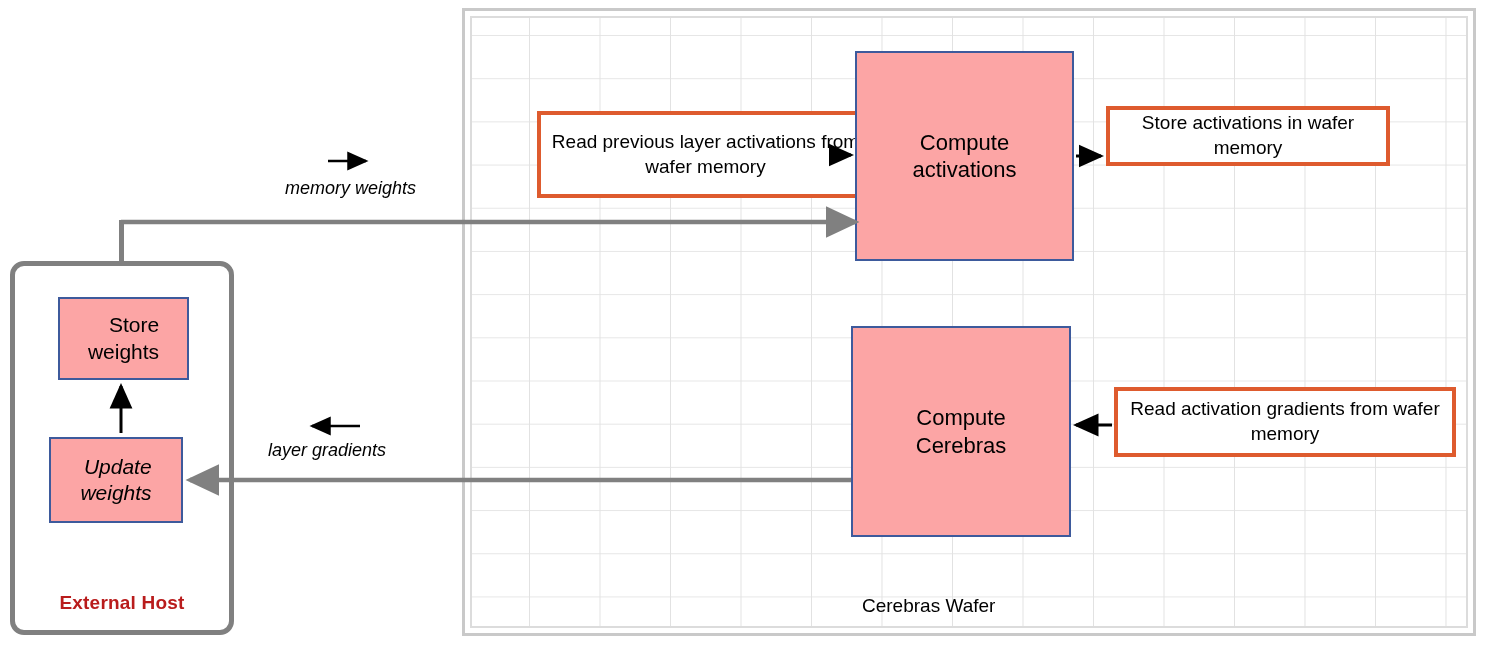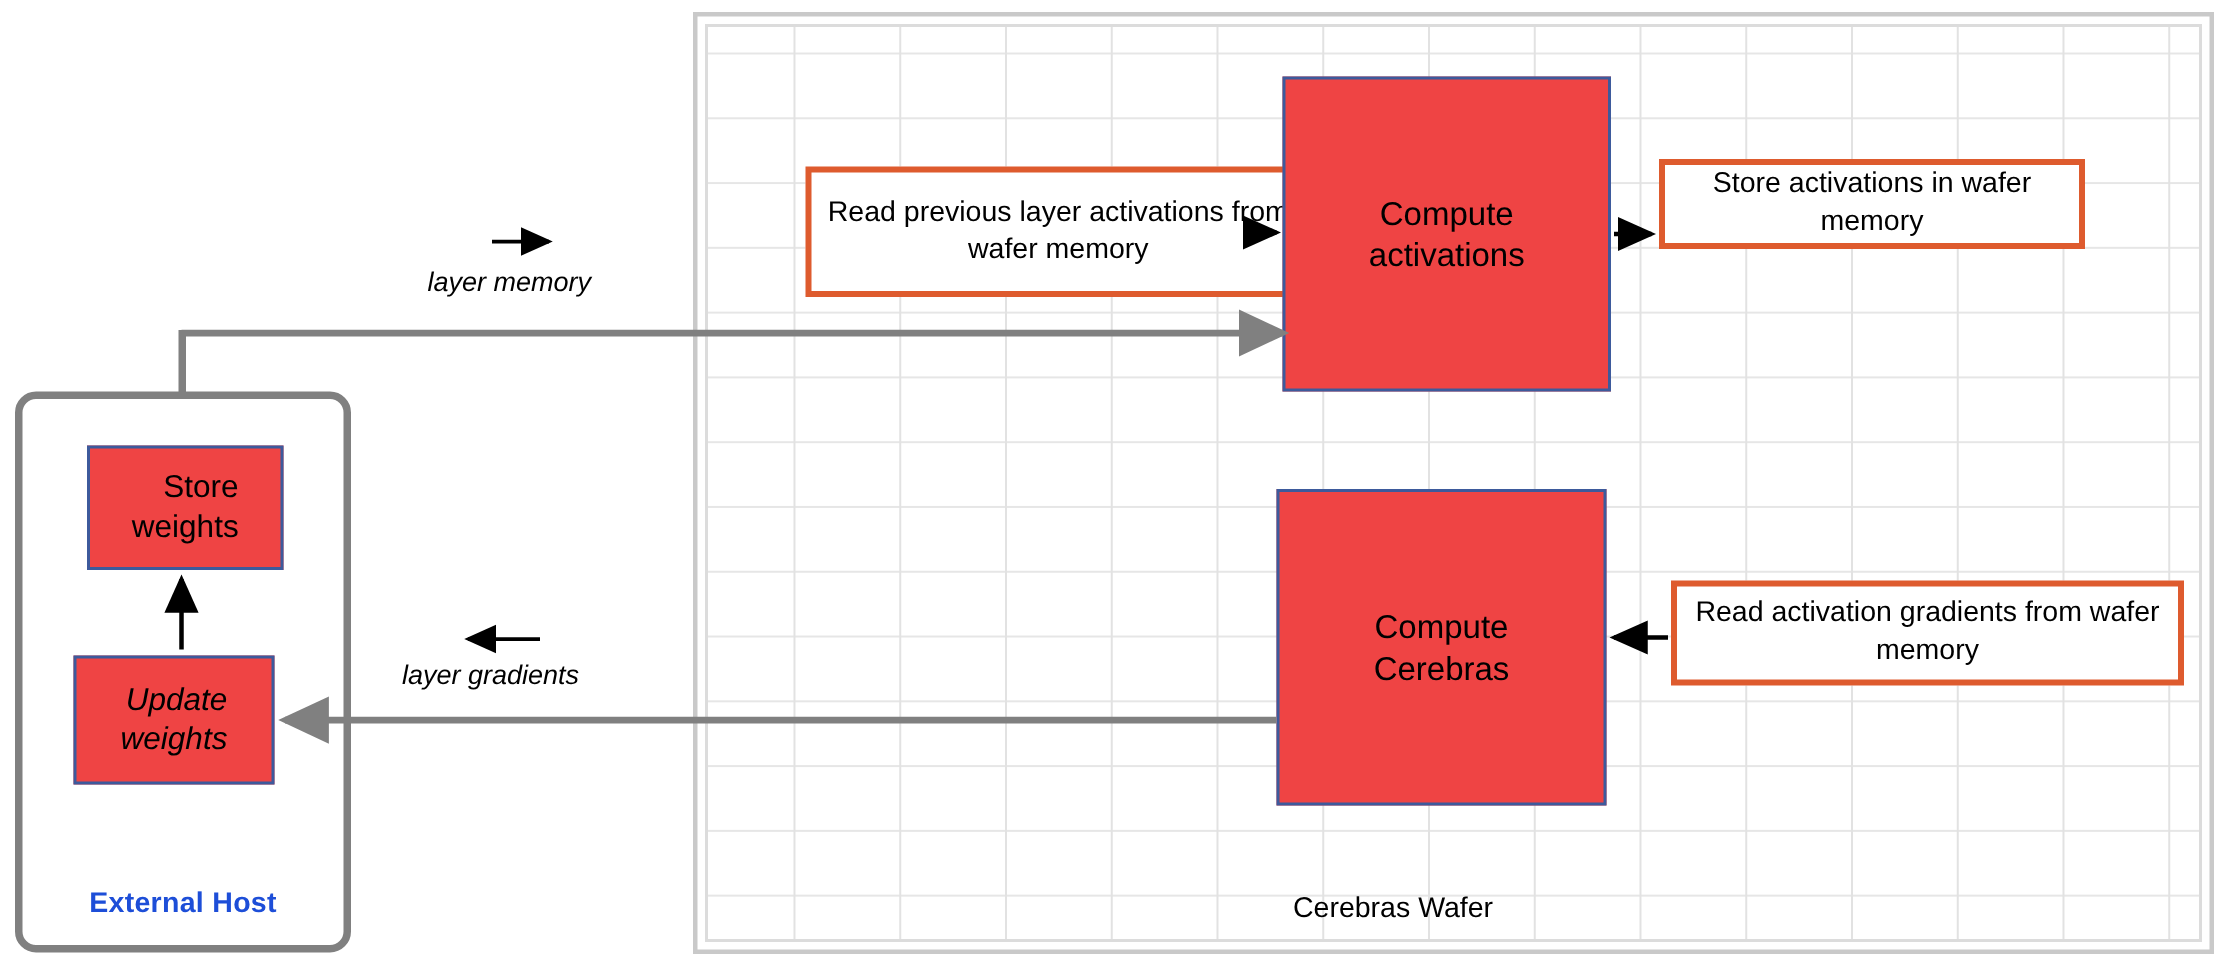--- a/index.html
+++ b/index.html
@@ -43,34 +43,34 @@
     left:10px;top:261px;width:224px;height:374px;
     border:5px solid #808080;
     border-radius:14px;
     background:#ffffff;
     box-sizing:border-box;
   }
   .host-label{
     position:absolute;
     left:10px;top:592px;width:224px;
     text-align:center;
-    font-size:19px;font-weight:bold;color:#1d4ed8;
+    font-size:19px;font-weight:bold;color:#b91c1c;
     letter-spacing:.2px;
   }
   .host-stub{
     position:absolute;
     left:119px;top:220px;width:5px;height:45px;
     background:#808080;
   }
 
   
   .bluebox{
     position:absolute;
     border:2px solid #3d5a9c;
-    background:#ef4444;
+    background:#fca5a5;
     box-sizing:border-box;
     display:flex;align-items:center;justify-content:center;
     text-align:center;
     color:#000;
     line-height:1.25;
   }
   .computebox{
     border-width:2px;
     font-size:22px;
   }
@@ -215,18 +215,18 @@
     </g>
 
     <g>
       <line x1="328" y1="161" x2="366" y2="161" stroke="#000000" stroke-width="2.5" marker-end="url(#mk-black)"></line>
     </g>
     <g>
       <line x1="360" y1="426" x2="312" y2="426" stroke="#000000" stroke-width="2.5" marker-end="url(#mk-black-l)"></line>
     </g>
   </svg>
 
-  <div class="anno" id="anno-weights">layer memory</div>
+  <div class="anno" id="anno-weights">memory weights</div>
   <div class="anno" id="anno-grads">layer gradients</div>
 
   <div class="wafer-label">Cerebras Wafer</div>
 
 </div>
 
 </body></html>

